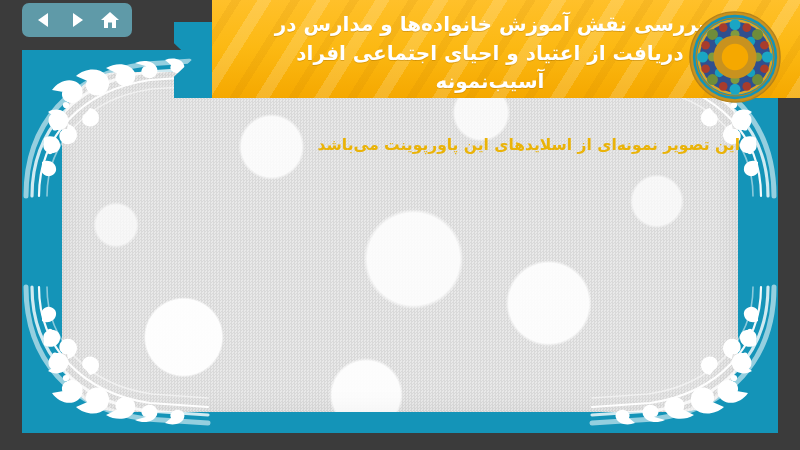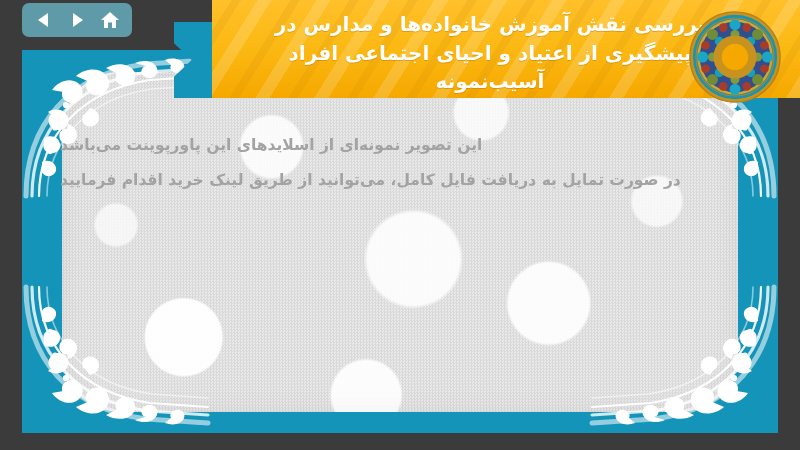--- a/index.html
+++ b/index.html
@@ -119,22 +119,22 @@
     cursor: pointer;
   }
   .nav-btn svg { display: block; }
 
   
   .body-text {
     position: absolute;
     left: 60px; top: 128px;
     width: 680px;
     direction: rtl;
-    text-align: left;
-    color: #a3a3a3;
+    text-align: right;
+    color: #eab308;
     font-size: 15.5px;
     line-height: 2.28;
     font-weight: 600;
   }
   .body-line { white-space: nowrap; }
 </style>
 </head>
 <body>
 
 <div id="slide">
@@ -259,28 +259,27 @@
           <circle cx="28" cy="102" r="2.3"></circle>
           <path d="M46 74 c7 2 11 9 8 15 -3 6-11 7-15 2 -3-4-2-10 3-12 3-1 6 1 6 4 0 2-2 3-4 2"></path>
           <path d="M68 58 c7 1 11 8 8 14 -3 5-10 6-14 2 -3-4-2-9 2-11"></path>
         </g>
       </svg>
     </div>
   </div>
 
   <div class="body-text">
     <div class="body-line">این تصویر نمونه‌ای از اسلایدهای این پاورپوینت می‌باشد</div>
-    <div class="body-line">در صورت تمایل به دریافت فایل کامل، می‌توانید از طریق لینک خرید اقدام فرمایید</div>
   </div>
 
   <div class="banner-notch"></div>
   <div class="title-banner">
     <div class="title-text">
       <div>بررسی نقش آموزش خانواده‌ها و مدارس در</div>
-      <div>پیشگیری از اعتیاد و احیای اجتماعی افراد</div>
+      <div>دریافت از اعتیاد و احیای اجتماعی افراد</div>
       <div>آسیب‌نمونه</div>
     </div>
   </div>
 
   <div class="medallion">
     <svg viewBox="0 0 100 100" xmlns="http://www.w3.org/2000/svg">
       <circle cx="50" cy="50" r="46" fill="#c8921f"></circle>
       <circle cx="50" cy="50" r="43" fill="#1494b8"></circle>
       <circle cx="50" cy="50" r="38.5" fill="#d8a52a"></circle>
       <circle cx="50" cy="50" r="36" fill="#2f4f8f"></circle>

